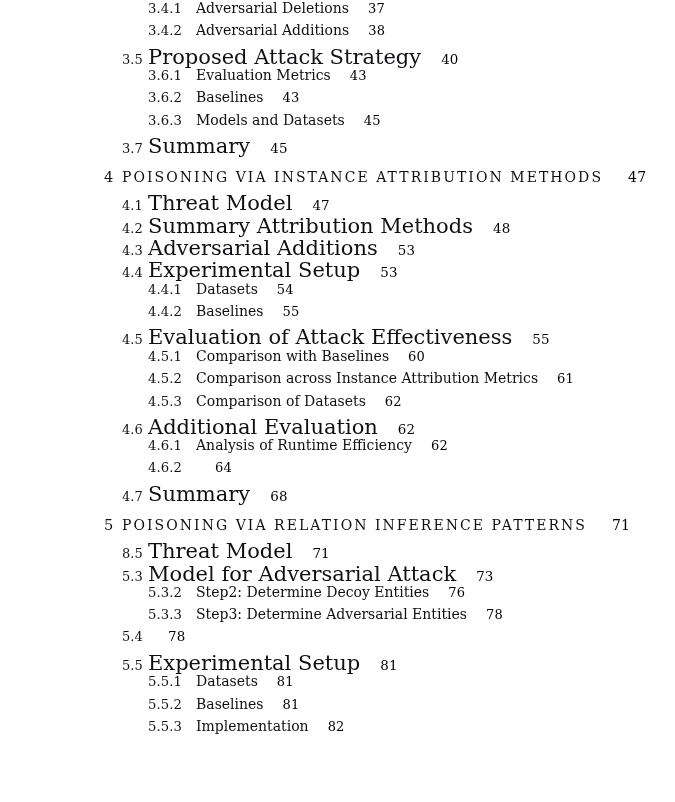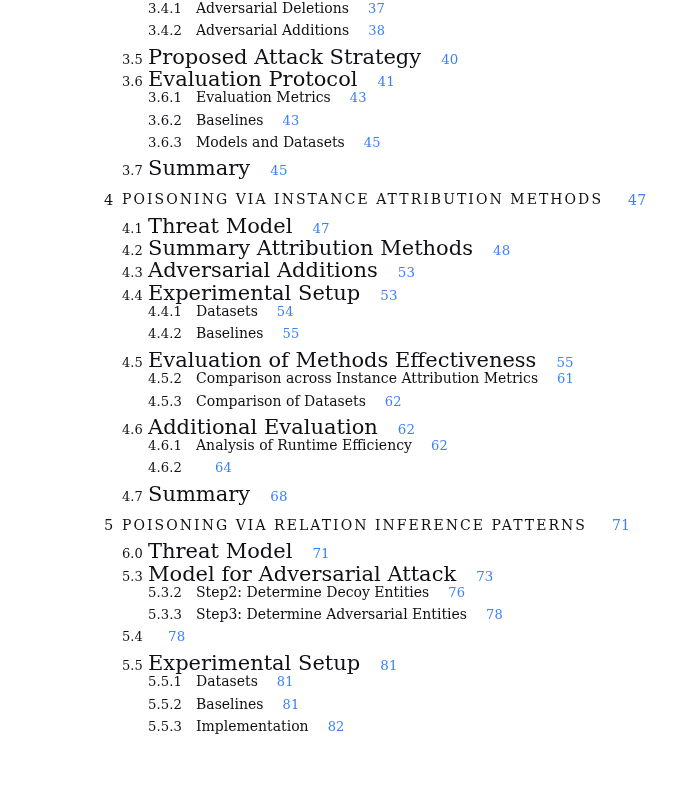--- a/index.html
+++ b/index.html
@@ -74,21 +74,21 @@
     font-weight: 400;
     position: relative;
     top: -0.5px;
   }
   .level-1 .title { font-size: 21px; }
   .level-2 .title { font-size: 14px; }
 
   
   .page {
     flex: 0 0 auto;
-    color: #3b82f6;
+    color: #000000;
     font-size: 13.4px;
     letter-spacing: 0.2px;
   }
 
   .level-0 .page {
     margin-left: 25px;
     font-size: 14px;
   }
   .level-1 .page { margin-left: 20px; }
   .level-2 .page { margin-left: 19px; font-size: 13px; }
@@ -105,25 +105,20 @@
     <div class="row level-2">
       <span class="num">3.4.2</span>
       <span class="title">Adversarial Additions</span>
       <span class="page">38</span>
     </div>
     <div class="row level-1">
       <span class="num">3.5</span>
       <span class="title">Proposed Attack Strategy</span>
       <span class="page">40</span>
     </div>
-    <div class="row level-1">
-      <span class="num">3.6</span>
-      <span class="title">Evaluation Protocol</span>
-      <span class="page">41</span>
-    </div>
     <div class="row level-2">
       <span class="num">3.6.1</span>
       <span class="title">Evaluation Metrics</span>
       <span class="page">43</span>
     </div>
     <div class="row level-2">
       <span class="num">3.6.2</span>
       <span class="title">Baselines</span>
       <span class="page">43</span>
     </div>
@@ -167,22 +162,27 @@
       <span class="title">Datasets</span>
       <span class="page">54</span>
     </div>
     <div class="row level-2">
       <span class="num">4.4.2</span>
       <span class="title">Baselines</span>
       <span class="page">55</span>
     </div>
     <div class="row level-1">
       <span class="num">4.5</span>
-      <span class="title">Evaluation of Methods Effectiveness</span>
+      <span class="title">Evaluation of Attack Effectiveness</span>
       <span class="page">55</span>
+    </div>
+    <div class="row level-2">
+      <span class="num">4.5.1</span>
+      <span class="title">Comparison with Baselines</span>
+      <span class="page">60</span>
     </div>
     <div class="row level-2">
       <span class="num">4.5.2</span>
       <span class="title">Comparison across Instance Attribution Metrics</span>
       <span class="page">61</span>
     </div>
     <div class="row level-2">
       <span class="num">4.5.3</span>
       <span class="title">Comparison of Datasets</span>
       <span class="page">62</span>
@@ -205,21 +205,21 @@
       <span class="num">4.7</span>
       <span class="title">Summary</span>
       <span class="page">68</span>
     </div>
     <div class="row level-0">
       <span class="num">5</span>
       <span class="title">Poisoning via Relation Inference Patterns</span>
       <span class="page">71</span>
     </div>
     <div class="row level-1">
-      <span class="num">6.0</span>
+      <span class="num">8.5</span>
       <span class="title">Threat Model</span>
       <span class="page">71</span>
     </div>
     <div class="row level-1">
       <span class="num">5.3</span>
       <span class="title">Model for Adversarial Attack</span>
       <span class="page">73</span>
     </div>
     <div class="row level-2">
       <span class="num">5.3.2</span>

